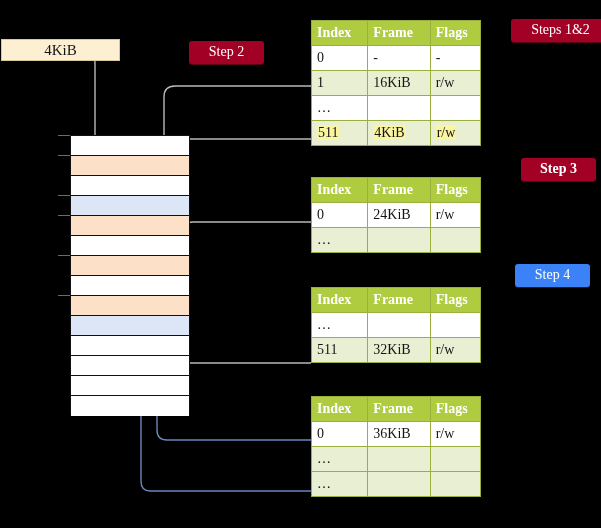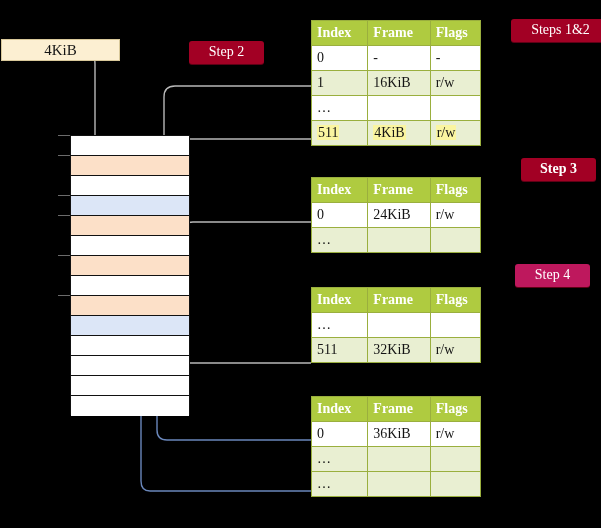--- a/index.html
+++ b/index.html
@@ -288,16 +288,16 @@
             <td class="c-flags"></td>
           </tr>
         </tbody>
       </table>
     </div>
 
   <div id="badges">
       <div class="badge" style="left: 189px; top: 41px; min-width: 59px; background: rgb(162, 0, 36);">Step 2</div>
       <div class="badge" style="left: 511px; top: 19px; min-width: 83px; background: rgb(162, 0, 36);">Steps 1&amp;2</div>
       <div class="badge" style="left: 521px; top: 158px; min-width: 59px; background: rgb(162, 0, 36); font-weight: bold;">Step 3</div>
-      <div class="badge" style="left: 515px; top: 264px; min-width: 59px; background: #be185d;">Step 4</div>
+      <div class="badge" style="left: 515px; top: 264px; min-width: 59px; background: #3b82f6;">Step 4</div>
     </div>
 
 </div>
 
 </body></html>

